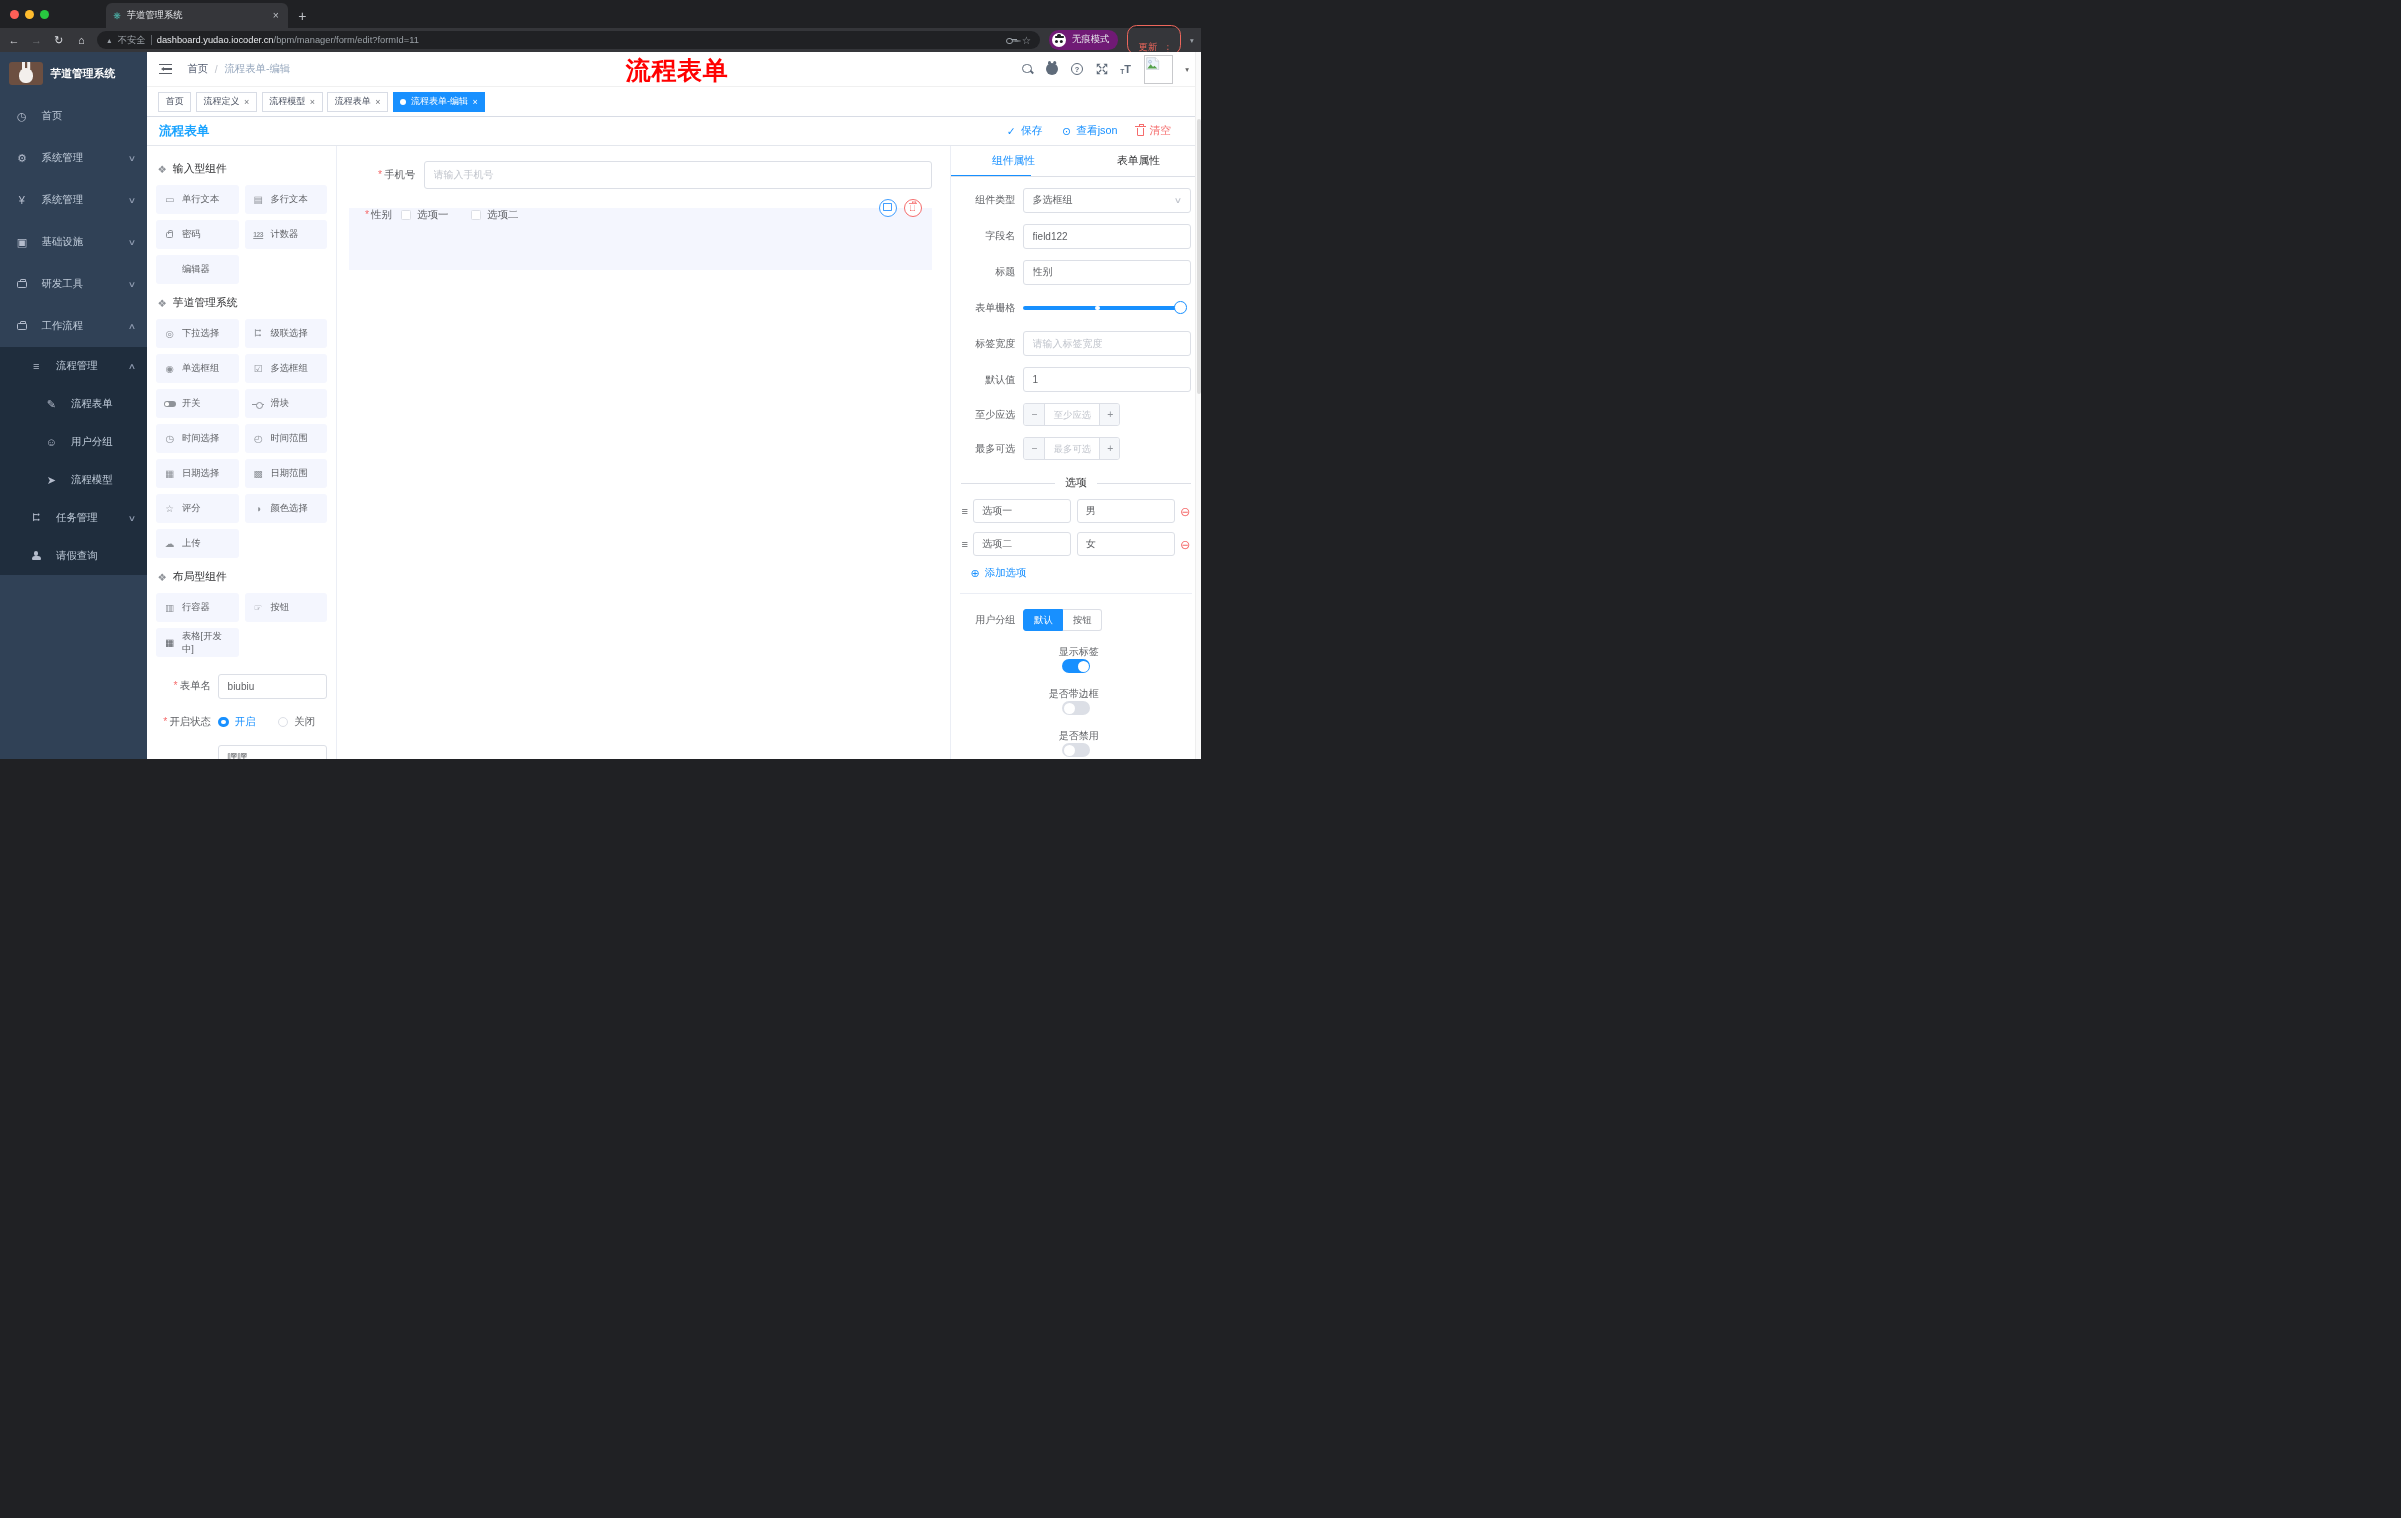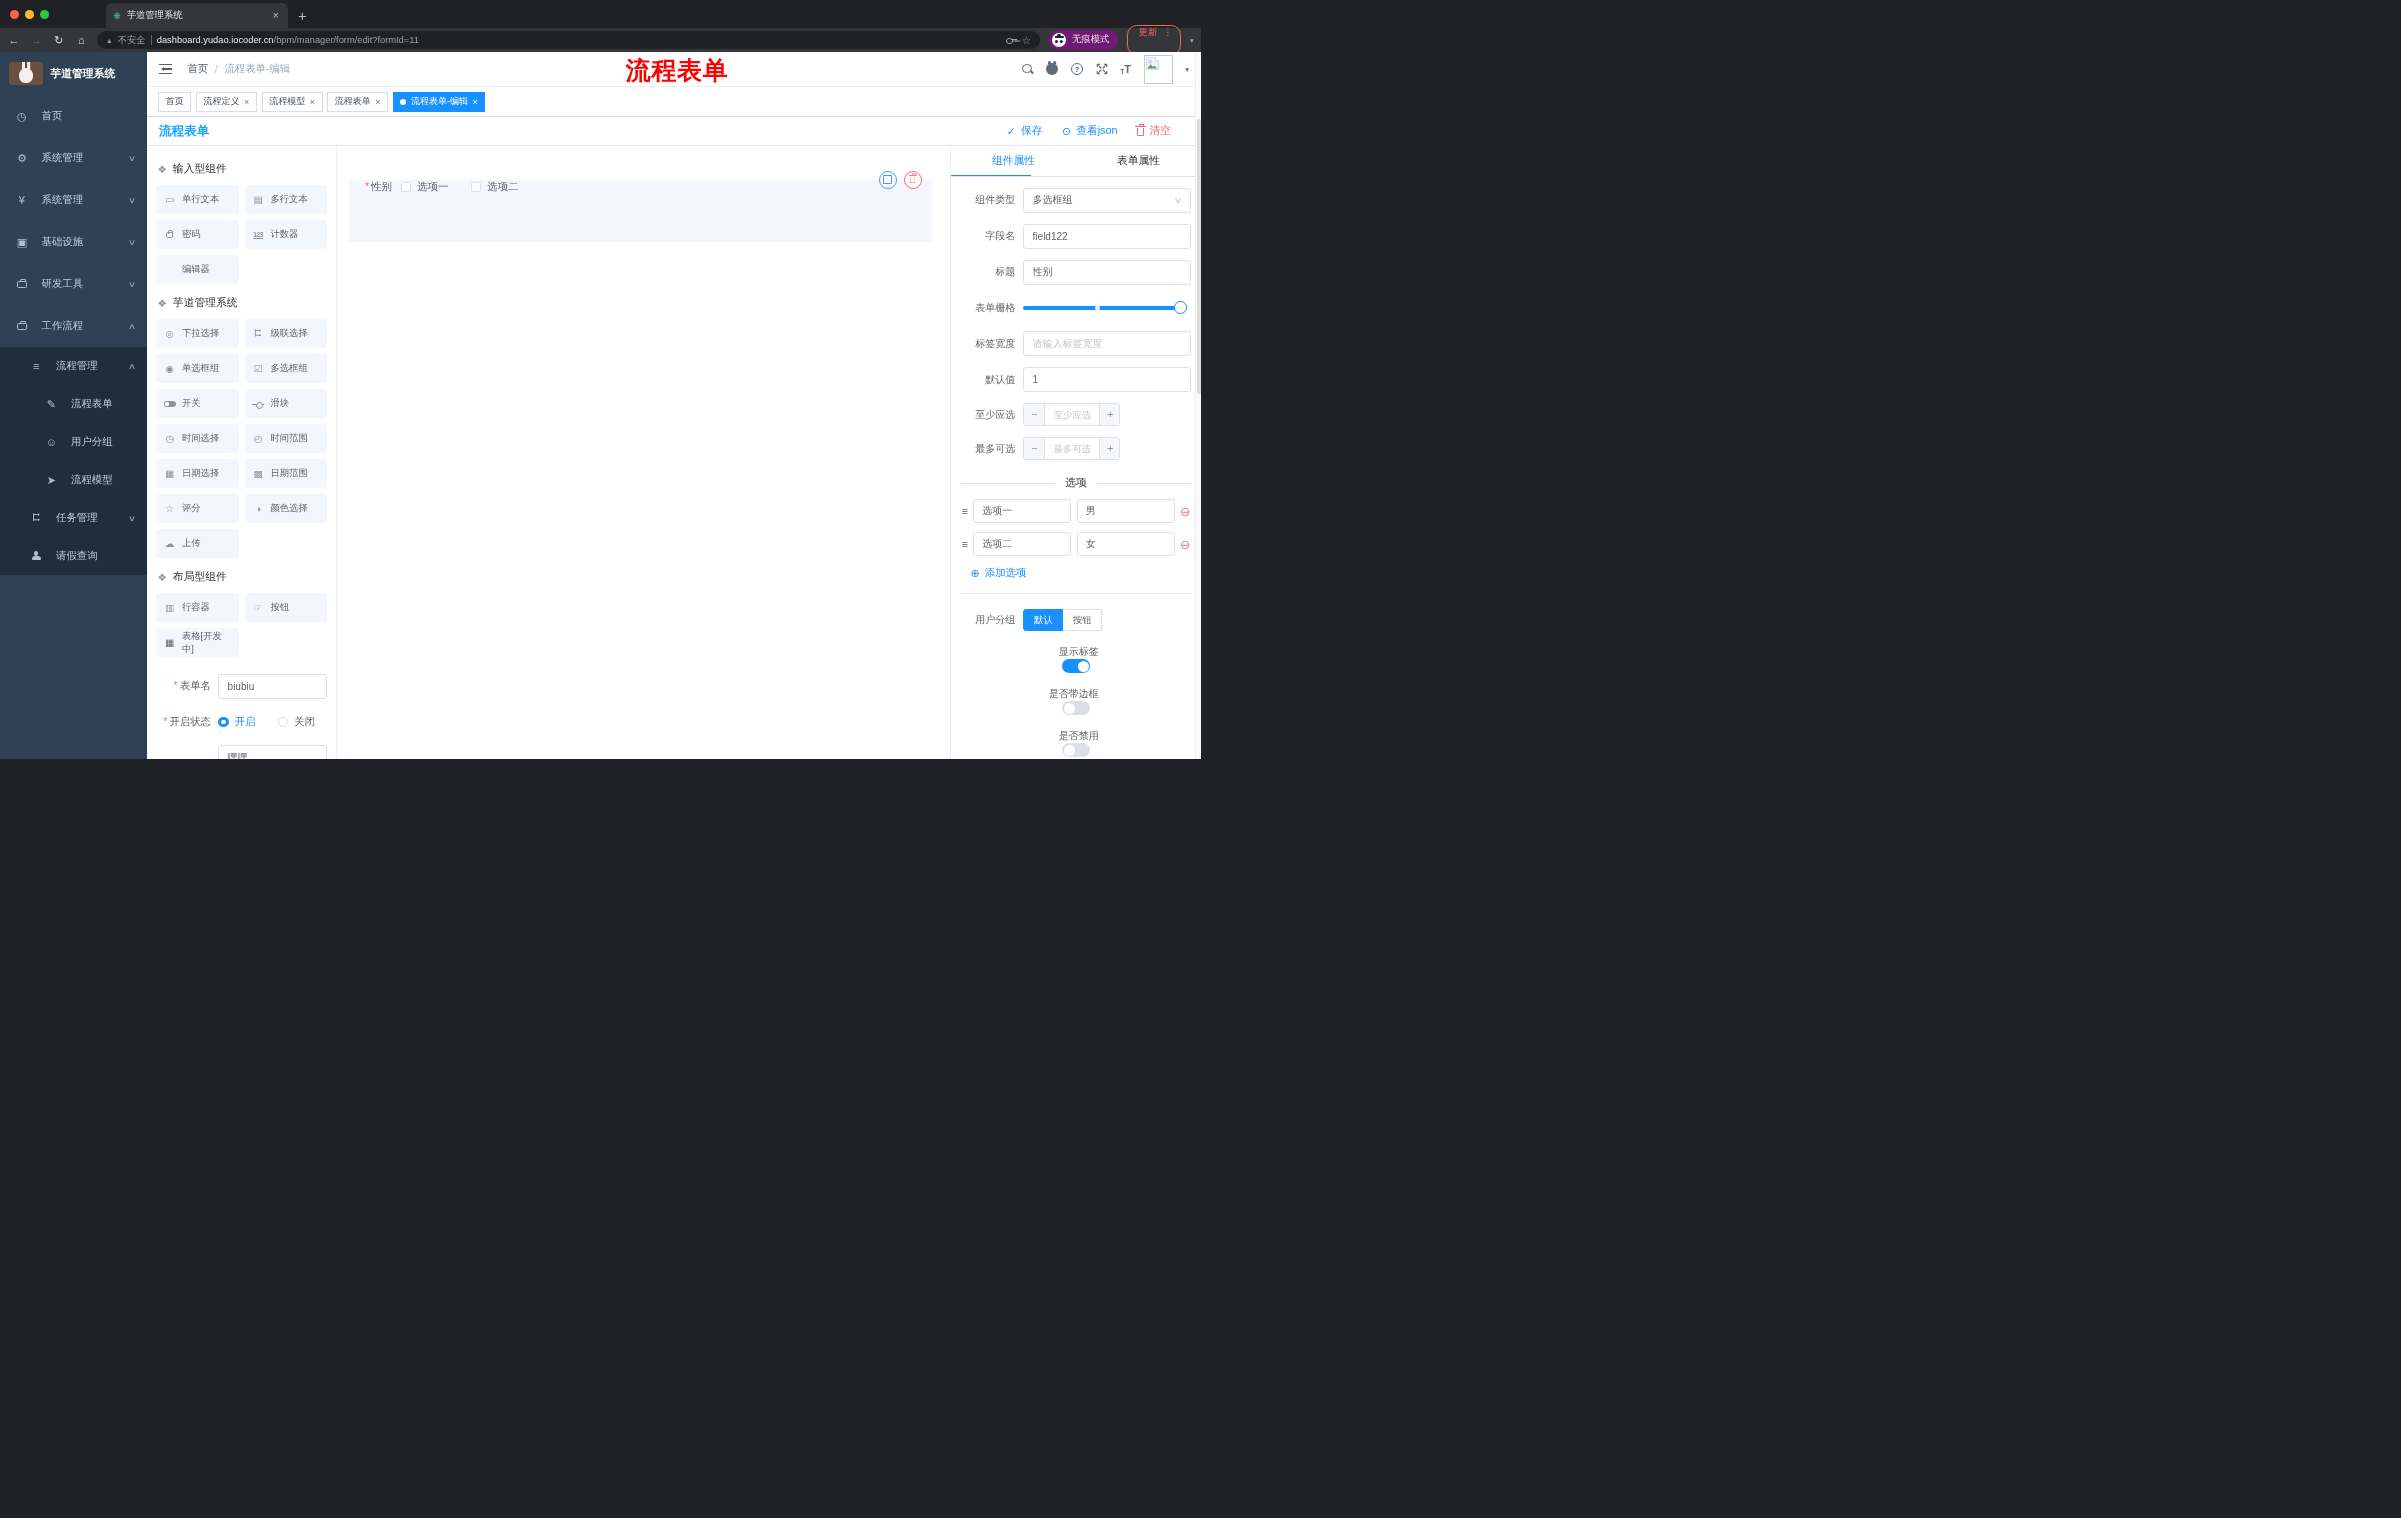--- a/index.html
+++ b/index.html
@@ -36,21 +36,21 @@
     background:#9aa0a6; box-shadow:3.7px 1.5px 0 -0.1px #9aa0a6, 1.5px 1.5px 0 -0.1px #9aa0a6; }
   .star { font-size:10.4px; color:#9aa0a6; }
   .incog { height:19.3px; background:#701a75; border-radius:9.7px; display:flex; align-items:center;
     gap:6px; padding:0 9px 0 3px; color:#e8eaed; font-size:9.3px; flex:none; }
   .spy { width:14px; height:14px; background:#fff; border-radius:50%; position:relative; overflow:hidden; }
   .spy .hat { position:absolute; left:2.6px; top:3px; width:9px; height:1.6px; background:#202124; border-radius:0.7px; }
   .spy .hat::before { content:""; position:absolute; left:2.2px; top:-2.2px; width:4.5px; height:2.2px; background:#202124; border-radius:1.5px 1.5px 0 0; }
   .spy .glasses { position:absolute; left:3px; top:6.7px; width:3.3px; height:3.3px; border-radius:50%;
     background:#202124; box-shadow:4.8px 0 0 #202124; }
   .updatebtn { height:30px; border:1.1px solid #ee675c; border-radius:9.7px; color:#ee675c;
-    font-size:9.3px; display:flex; align-items:flex-start; gap:6px; padding:0 7.4px 0 10.4px; flex:none; }
+    font-size:9.3px; display:flex; align-items:flex-end; gap:6px; padding:0 7.4px 0 10.4px; flex:none; }
   .chrome-caret { color:#9aa0a6; font-size:7.4px; }
 
   
   .app { flex:1; display:flex; background:#fff; position:relative; }
   .pagescroll { position:absolute; right:0; top:0; bottom:0; width:6px; background:#fafafa;
     border-left:0.7px solid #eee; z-index:60; }
   .pagescroll .thumb { position:absolute; top:67px; left:0.7px; width:4.5px; height:275px; background:#dcdcdc; border-radius:2.2px; }
 
   
   .sidebar { width:147px; background:#304156; flex:none; color:#bfcbd9; display:flex; flex-direction:column; }
@@ -562,20 +562,24 @@
                 </span>
               </div>
               <div class="pfrow">
                 <span class="pflbl"><span>备注</span></span>
                 <span class="pfctl"><textarea class="tarea" style="">嘿嘿</textarea></span>
               </div>
             </div>
           </div>
 
           <div class="canvas">
+            <div class="fldrow">
+              <span class="fldlbl"><span class="req">*</span><span>手机号</span></span>
+              <input class="inp phone-inp" placeholder="请输入手机号" style="">
+            </div>
             <div class="selblock">
               <div class="selicons">
                 <span class="cico blue">
                     <i class="ic-copy"></i>
                   </span>
                 <span class="cico red">
                     <i class="ic-trash"></i>
                   </span>
               </div>
               <span class="fldlbl" style="width:52px"><span class="req">*</span><span>性别</span></span>

